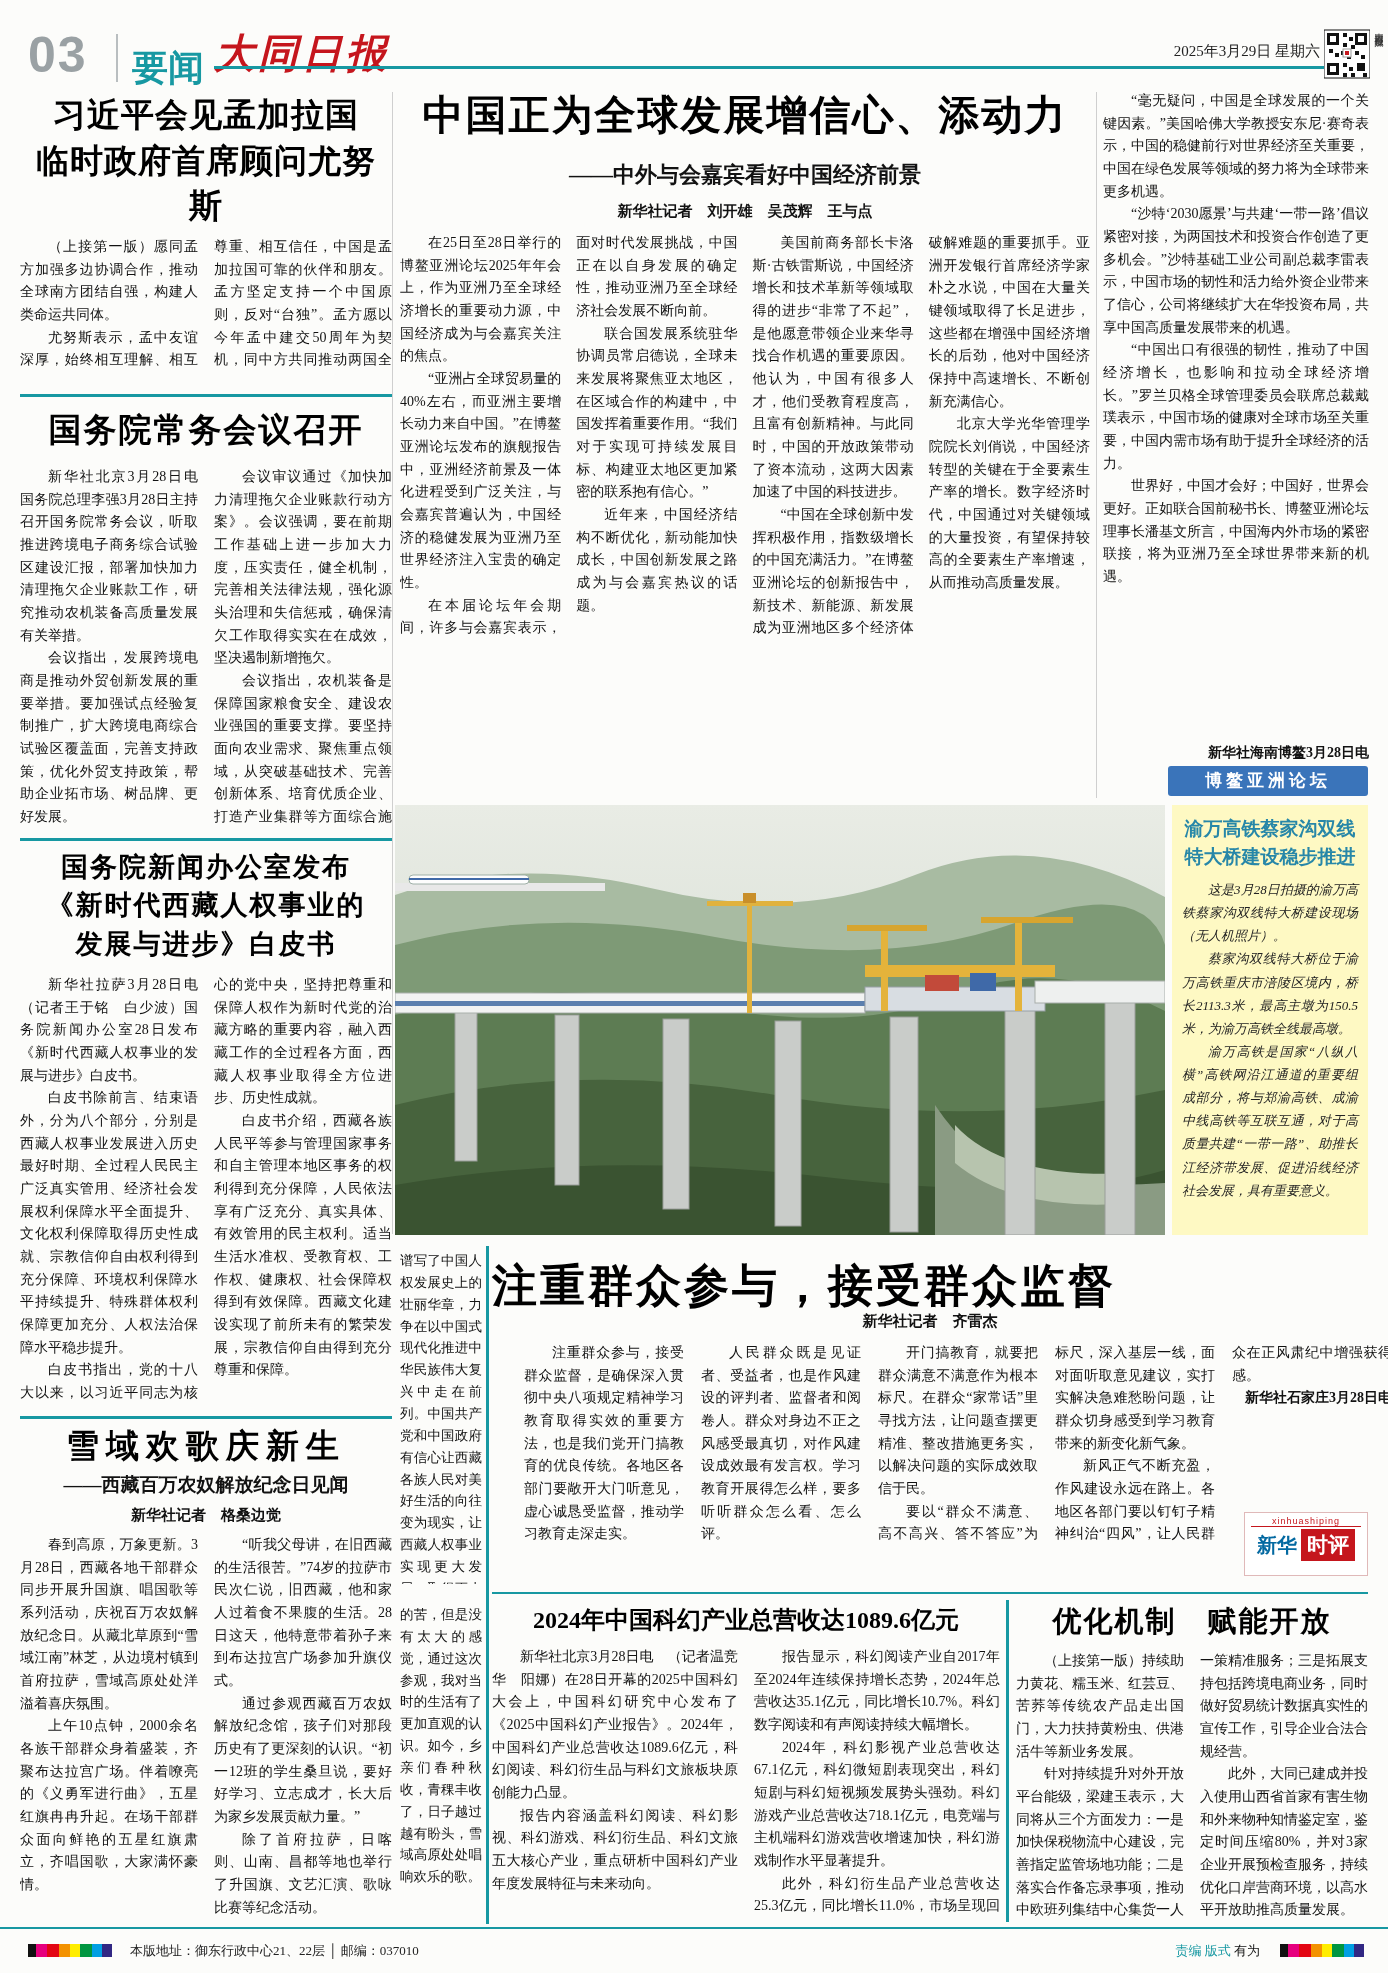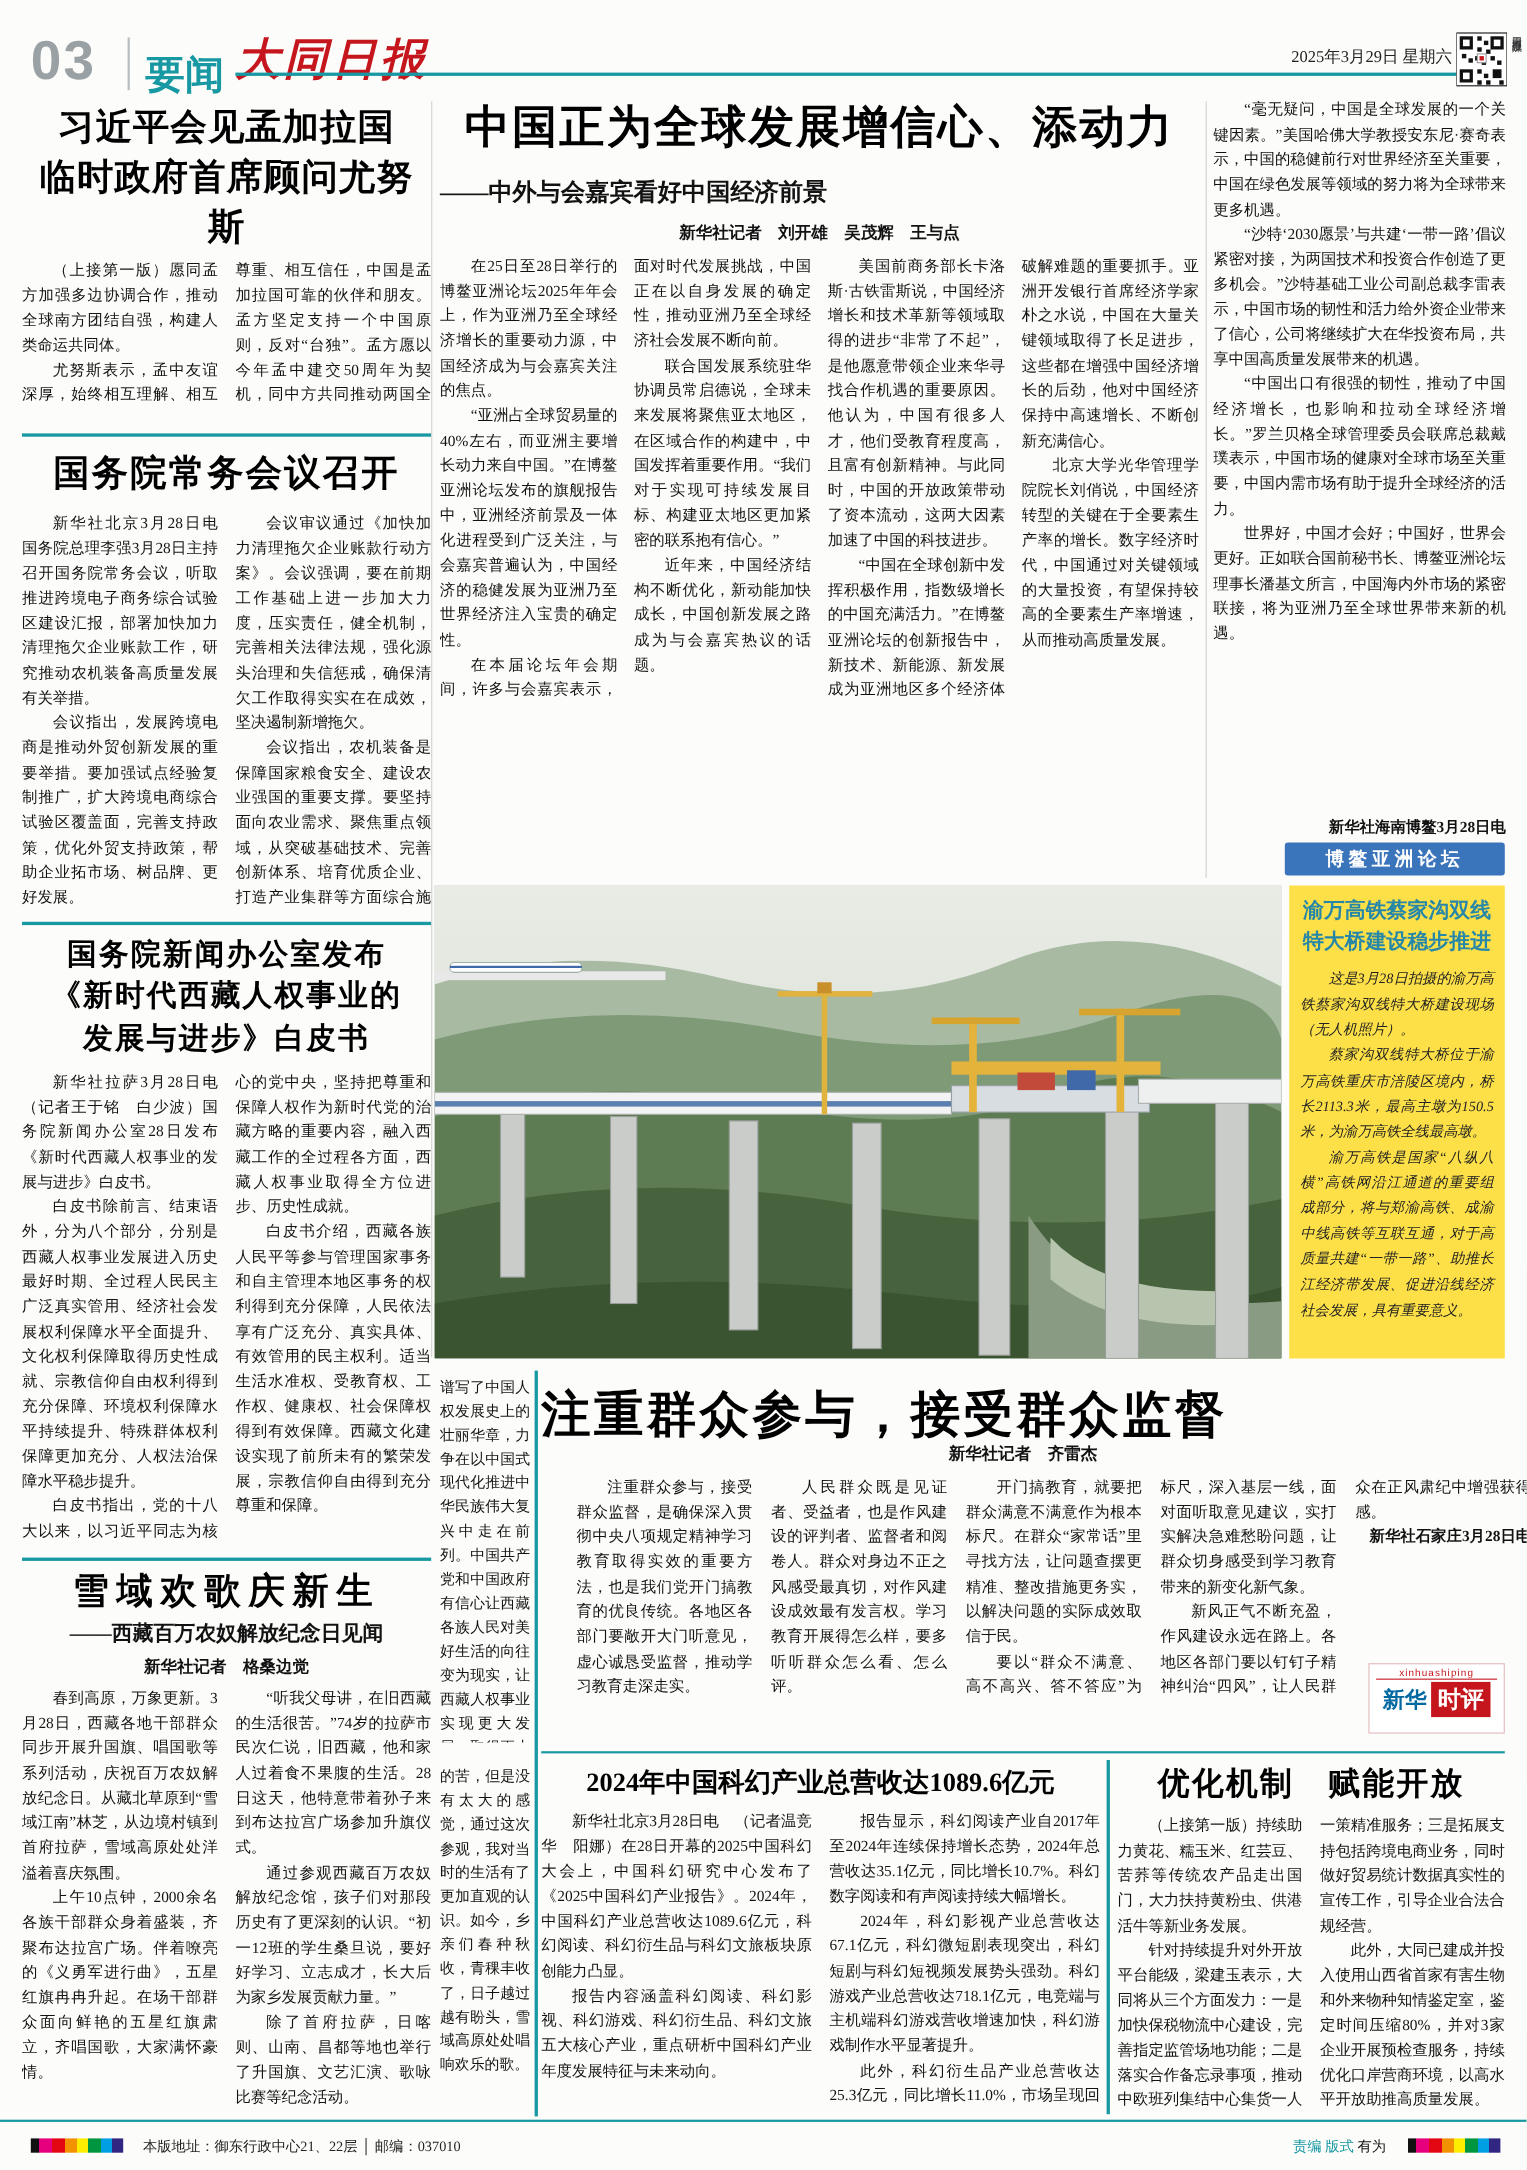--- a/index.html
+++ b/index.html
@@ -36,31 +36,31 @@
   .council-hl{position:absolute;left:20px;top:408px;width:372px;text-align:center;font-size:33px;letter-spacing:2px;}
   .council-bd{position:absolute;left:20px;top:466px;width:372px;height:366px;}
   .wp-hl{position:absolute;left:20px;top:848px;width:372px;text-align:center;font-size:27px;line-height:1.42;letter-spacing:2px;}
   .wp-bd{position:absolute;left:20px;top:974px;width:372px;height:442px;}
   .xueyu-hl{position:absolute;left:20px;top:1424px;width:372px;text-align:center;font-size:33px;letter-spacing:7px;}
   .xueyu-sub{position:absolute;left:20px;top:1472px;width:372px;text-align:center;font-size:19px;font-weight:bold;}
   .xueyu-by{position:absolute;left:20px;top:1506px;width:372px;text-align:center;}
   .xueyu-bd{position:absolute;left:20px;top:1534px;width:372px;height:392px;}
   .tailcol{position:absolute;width:82px;font-size:13.5px;line-height:1.62;overflow:hidden;}
   .glob-hl{position:absolute;left:400px;top:88px;width:690px;text-align:center;font-size:41px;letter-spacing:2px;}
-  .glob-sub{position:absolute;left:400px;top:160px;width:690px;text-align:left;font-size:22px;font-weight:bold;}
+  .glob-sub{position:absolute;left:400px;top:160px;width:690px;text-align:center;font-size:22px;font-weight:bold;}
   .glob-by{position:absolute;left:400px;top:202px;width:690px;}
   .glob-bd{position:absolute;left:400px;top:232px;width:690px;height:566px;}
   .glob-cont{position:absolute;left:1103px;top:90px;width:266px;height:652px;font-size:14px;line-height:1.62;overflow:hidden;}
   .glob-date{position:absolute;left:1103px;top:742px;width:266px;font-size:14px;}
   .boao-badge{position:absolute;left:1168px;top:766px;width:200px;height:30px;background:#3a74ba;color:#fff;
       font-family:"Liberation Sans",sans-serif;font-weight:bold;font-size:17px;letter-spacing:4px;
       text-align:center;line-height:30px;border-radius:3px;}
   
   .photo{position:absolute;left:395px;top:805px;width:770px;height:430px;overflow:hidden;background:#cfd8cf;}
-  .caption{position:absolute;left:1172px;top:805px;width:196px;height:430px;background:#fde047;overflow:hidden;padding:0;}
+  .caption{position:absolute;left:1172px;top:805px;width:196px;height:430px;background:#fef9c3;overflow:hidden;padding:0;}
   .cap-title{margin:10px 8px 8px;text-align:center;font-size:19px;font-weight:bold;color:#2787a8;line-height:1.45;}
   .cap-bd{margin:0 10px;font-size:13px;line-height:1.78;font-style:italic;color:#222;}
   
   .mass-hl{position:absolute;left:492px;top:1256px;width:876px;text-align:left;font-size:45px;letter-spacing:3px;}
   .mass-by{position:absolute;left:492px;top:1312px;width:876px;}
   .mass-bd{position:absolute;left:500px;top:1342px;width:868px;height:240px;margin-left:24px;}
   .stamp{position:absolute;left:1244px;top:1512px;width:122px;height:62px;background:#fff;border:1px solid #e0b9b9;
          text-align:center;overflow:hidden;}
   .stamp-latin{font-family:"Liberation Sans",sans-serif;font-size:9px;color:#c5161d;border-bottom:1px solid #c5161d;
          margin:3px 6px 2px;letter-spacing:1px;}

